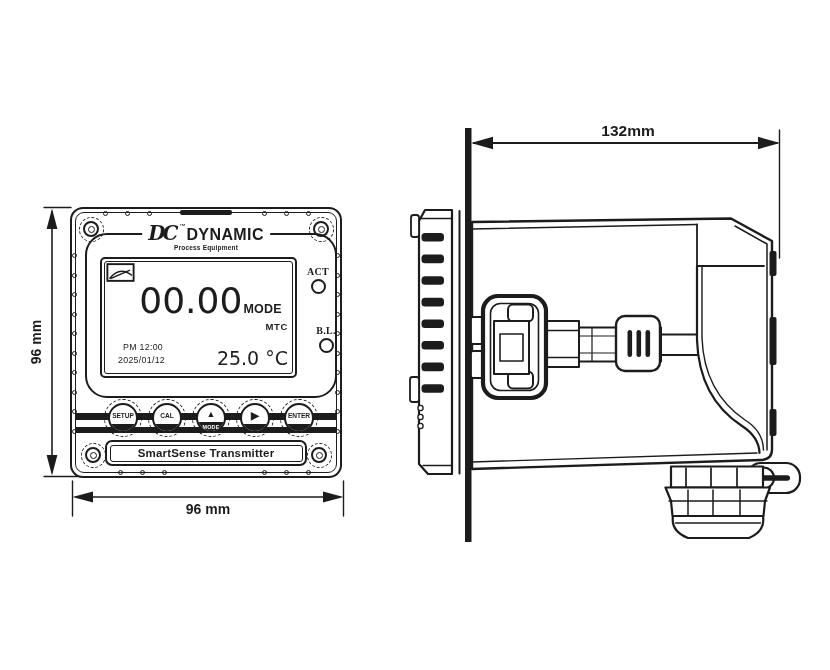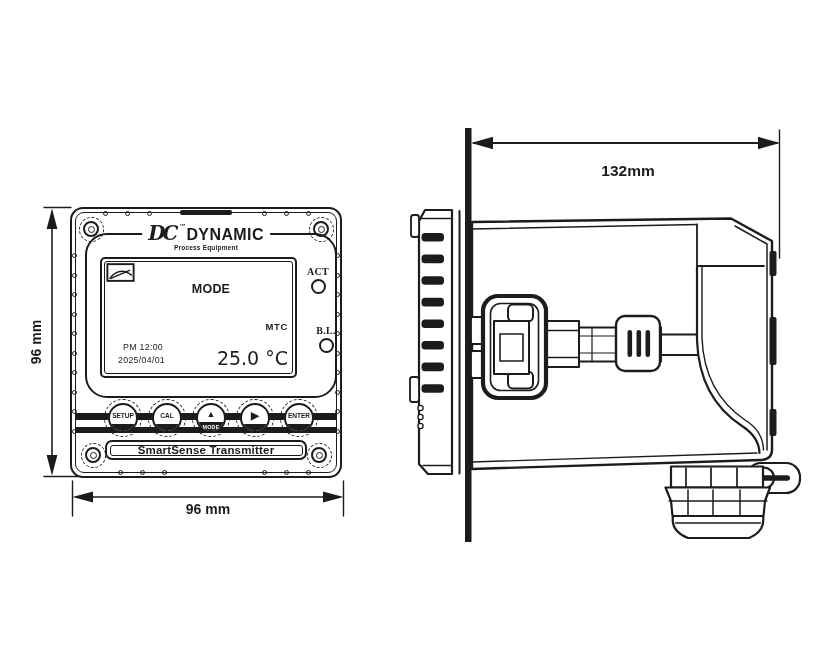--- a/index.html
+++ b/index.html
@@ -66,21 +66,21 @@
        border-radius:50%;overflow:hidden;box-sizing:border-box;}
   .btn .lbl{position:absolute;inset:0 0 6px 0;display:flex;align-items:center;justify-content:center;
             font-size:6.6px;font-weight:700;letter-spacing:-0.1px;}
   .btn .bar{position:absolute;left:-2px;right:-2px;bottom:-1px;height:8px;background:var(--ink);
             display:flex;align-items:center;justify-content:center;color:#fff;font-size:5.4px;
             font-weight:700;letter-spacing:0.2px;}
   .btn.mode .lbl{font-size:9px;inset:0 0 9px 0;}
   .btn.mode .bar{height:10px;}
   .btn.arrow .lbl{font-size:10.5px;inset:0 0 7px 0;}
 
-  .plate{position:absolute;left:35px;top:233px;width:202px;height:20px;border:2.2px solid var(--ink);
+  .plate{position:absolute;left:35px;top:233px;width:202px;height:26px;border:2.2px solid var(--ink);
          border-radius:7px;background:#fff;z-index:2;display:flex;align-items:center;justify-content:center;
          box-sizing:border-box;}
   .plate::before{content:"";position:absolute;inset:2.5px;border:1.2px solid var(--ink);border-radius:3px;}
   .plate span{font-size:11.5px;font-weight:700;letter-spacing:0.2px;}
 </style>
 </head>
 <body>
 
 <div id="canvas">
 
@@ -172,21 +172,21 @@
         <path d="M76,497 H340"></path>
         <polygon points="72.5,497 93,491.4 93,502.6" fill="#1c1c1c" stroke="none"></polygon>
         <polygon points="343.5,497 323,491.4 323,502.6" fill="#1c1c1c" stroke="none"></polygon>
         <path d="M72.5,481 V516 M343.5,481 V516" stroke-width="1.4"></path>
       </g>
     </g>
   </svg>
 
   <span class="dim-label v" style="left:36px;top:342px;">96 mm</span>
   <span class="dim-label" style="left:208px;top:509px;">96 mm</span>
-  <span class="dim-label depth" style="left:628px;top:131px;margin-top:40px;">132mm</span>
+  <span class="dim-label depth" style="left:628px;top:131px;">132mm</span>
 
   <div class="front">
     <div class="case"></div>
     <div class="top-bar"></div>
 
     <div class="dots-h" style="left:33px;top:3.5px;">
       <span class="dot"></span>
         <span class="dot"></span>
         <span class="dot"></span>
       </div>
@@ -262,25 +262,26 @@
       <div class="logo-sub">Process Equipment</div>
     </div>
 
     <div class="lcd">
       <svg class="gauge" viewBox="0 0 30 20">
         <rect x="1.2" y="1.2" width="27.6" height="17.6" fill="#ffffff" stroke="#1c1c1c" stroke-width="2"></rect>
         <path d="M3.5,16.5 Q14,3 27,13" fill="none" stroke="#1c1c1c" stroke-width="1.6"></path>
         <path d="M4.5,16.5 L25,7.5" fill="none" stroke="#1c1c1c" stroke-width="1.6"></path>
       </svg>
       <div class="reading">
+        <span class="main-val">00.00</span>
         <span class="unit">MODE</span>
       </div>
       <div class="dt">
         <div class="t">PM 12:00</div>
-        <div>2025/04/01</div>
+        <div>2025/01/12</div>
       </div>
       <div class="temp-blk">
         <div class="mtc">MTC</div>
         <div class="temp">25.0 °C</div>
       </div>
     </div>
 
     <div class="led" style="left:228px;top:59px;">
       <div class="llab">ACT</div>
       <div class="lcirc"></div>

